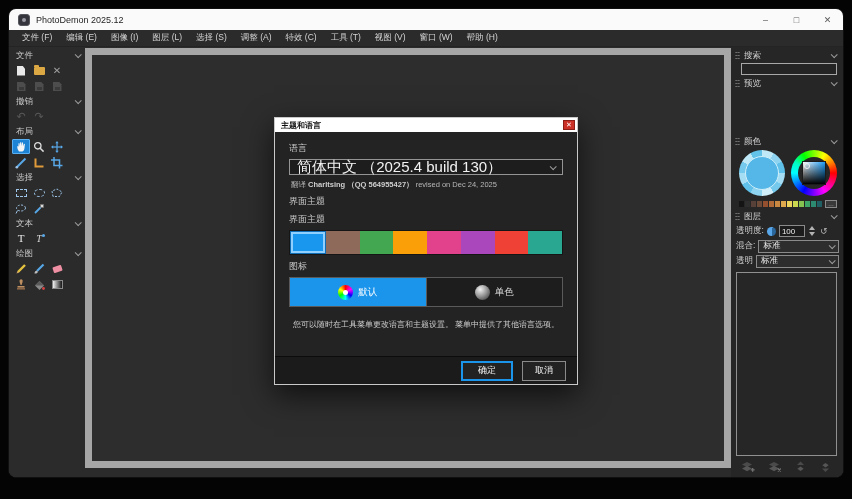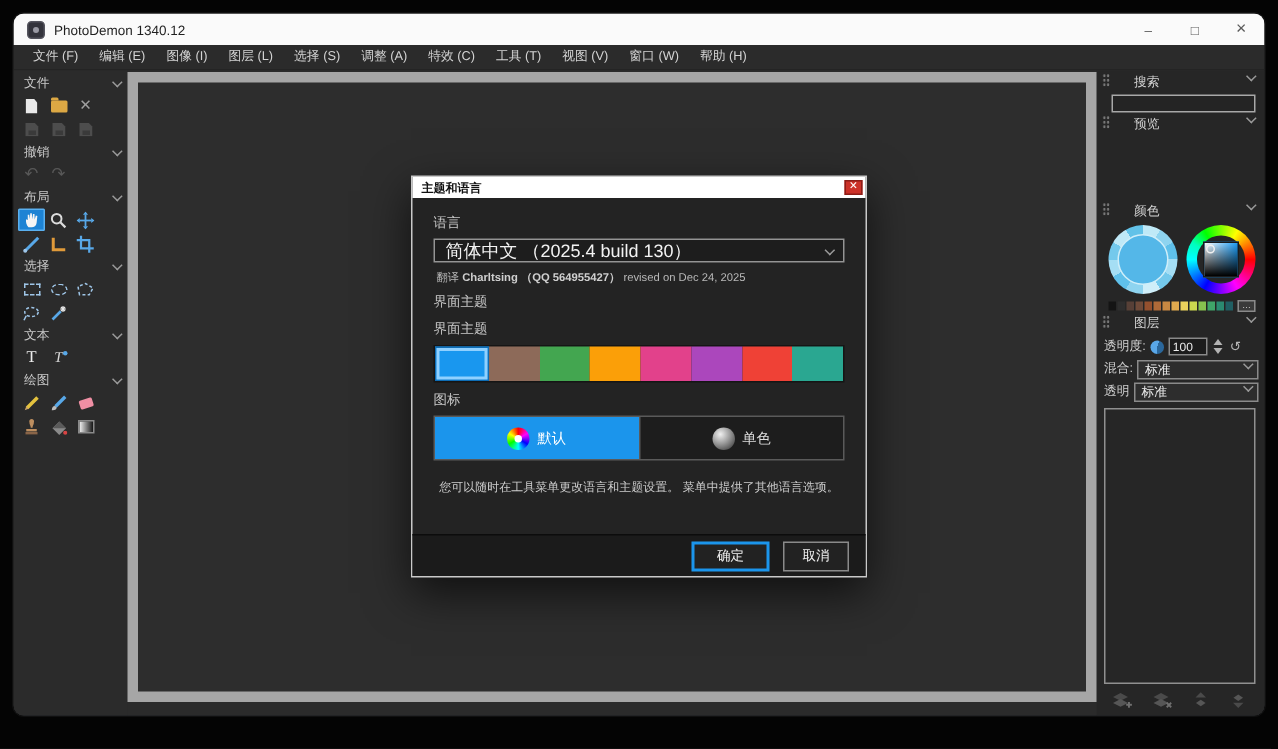--- a/index.html
+++ b/index.html
@@ -62,21 +62,21 @@
 
   
   .canvas-wrap { flex:1; position:relative; background:#2b2b2b; min-width:0; }
   .canvas-frame { position:absolute; left:0; top:1px; right:0; height:420px;
                   background:#a6a6a6; padding:7px; }
   .canvas-inner { width:100%; height:100%; background:#2d2d2d; }
 
   
   .rpanel { width:112px; flex:none; background:#262626; display:flex; flex-direction:column;
             padding:2px 4px 2px 2px; color:#cfcfcf; }
-  .rp-head { display:flex; height:13px; gap:16px; padding:0 3px 0 2px; flex:none; }
+  .rp-head { display:flex; align-items:center; height:13px; gap:4px; padding:0 3px 0 2px; flex:none; }
   .grip { width:5px; height:9px; flex:none;
           background-image:radial-gradient(circle,#787878 0.7px,transparent 1px);
           background-size:2.5px 3px; }
   .rp-title { font-size:8.5px; color:#d2d2d2; flex:1; }
   .rp-search-input { height:12px; margin:1px 2px 2px 8px; background:#242424;
           border:1px solid #a8a8a8; color:#eee; font-size:8px; width:calc(100% - 10px); }
   .rp-preview-space { height:45px; flex:none; }
   .wheels { display:flex; justify-content:space-between; padding:2px 2px 1px 6px; flex:none; }
   .wheel-l { width:46px; height:46px; border-radius:50%; position:relative;
       background:conic-gradient(#bfe9f7 0 30deg,#8ed4f0 0 60deg,#5fc0ea 0 90deg,#a5def4 0 120deg,
@@ -102,39 +102,39 @@
       background:conic-gradient(from 180deg,#59a7e8 0 55%,#2a679c 0 100%); flex:none; }
   .op-input { width:26px; height:12px; background:#1c1c1c; border:1px solid #8a8a8a;
       color:#ececec; font-size:8px; padding:0 2px; }
   .spin { display:flex; flex-direction:column; justify-content:center; gap:2px; width:9px; }
   .tri-up { width:0; height:0; border-left:3px solid transparent; border-right:3px solid transparent;
       border-bottom:4px solid #b3b3b3; margin:0 auto; }
   .tri-dn { width:0; height:0; border-left:3px solid transparent; border-right:3px solid transparent;
       border-top:4px solid #b3b3b3; margin:0 auto; }
   .reset-ic { color:#b3b3b3; font-size:9px; line-height:1; }
   .rp-select { flex:1; height:13px; background:#2d2d2d; border:1px solid #8a8a8a; display:flex;
-      align-items:flex-start; padding:0 4px; gap:3px; }
+      align-items:center; padding:0 4px; gap:3px; }
   .rp-select span:first-child { flex:1; font-size:8.5px; color:#ececec; }
   .layer-list { flex:1; margin:4px 2px 3px 3px; border:1px solid #909090; background:#262626; }
   .layer-btns { height:16px; display:flex; align-items:center; justify-content:center; gap:12px; flex:none; }
 
   
   .dialog { position:absolute; left:274px; top:117px; width:304px; height:268px; background:#232323;
       border:1px solid #c9c9c9; box-shadow:0 10px 28px rgba(0,0,0,.65); display:flex;
       flex-direction:column; z-index:50; }
   .dlg-titlebar { height:14px; background:#ffffff; display:flex; align-items:center;
       padding:0 2px 0 6px; flex:none; }
   .dlg-title { flex:1; font-size:8px; font-weight:bold; color:#101010; }
   .dlg-close { width:12px; height:10px; background:#cc3128; border:1px solid #8c1d17; color:#fff;
       font-size:7px; line-height:8px; text-align:center; }
   .dlg-body { flex:1; padding:5px 14px 0 14px; }
   .fld-label { font-size:9px; color:#c9c9c9; margin-top:5px; }
   .lang-select { margin-top:4px; height:16px; border:1px solid #949494; background:#1d1d1d;
       display:flex; align-items:center; padding:0 7px; gap:4px; }
-  .lang-select span:first-child { flex:1; font-size:12px; color:#f2f2f2; }
+  .lang-select span:first-child { flex:1; font-size:15px; color:#f2f2f2; }
   .translation { margin:5px 0 1px 2px; font-size:7.5px; color:#b8b8b8; }
   .translation b { color:#cfcfcf; font-weight:bold; }
   .seg { display:flex; height:26px; border:1px solid #5a5a5a; margin-top:4px; }
   .seg > div { flex:1; display:flex; align-items:center; justify-content:center; gap:5px;
       font-size:9.5px; }
   .seg-on { background:#1b95ec; color:#ffffff; }
   .seg-off { background:#1d1d1d; color:#dddddd; border-left:1px solid #5a5a5a; }
   .seg-icons { height:30px; }
   .ic-wheel { width:15px; height:15px; border-radius:50%; position:relative; flex:none;
       background:conic-gradient(#ff0000,#ff00ff,#0000ff,#00ffff,#00ff00,#ffff00,#ff0000); }
@@ -154,21 +154,21 @@
 
   svg { display:block; }
 </style>
 </head>
 <body>
 
 <div class="window">
 
   <div class="titlebar">
     <div class="app-icon"></div>
-    <div class="title-text">PhotoDemon 1340.12</div>
+    <div class="title-text">PhotoDemon 2025.12</div>
     <div class="win-controls">
       <div class="win-btn">–</div>
       <div class="win-btn">□</div>
       <div class="win-btn">✕</div>
     </div>
   </div>
 
   <div class="menubar">
       <span class="menu-item">文件 (F)</span>
       <span class="menu-item">编辑 (E)</span>

